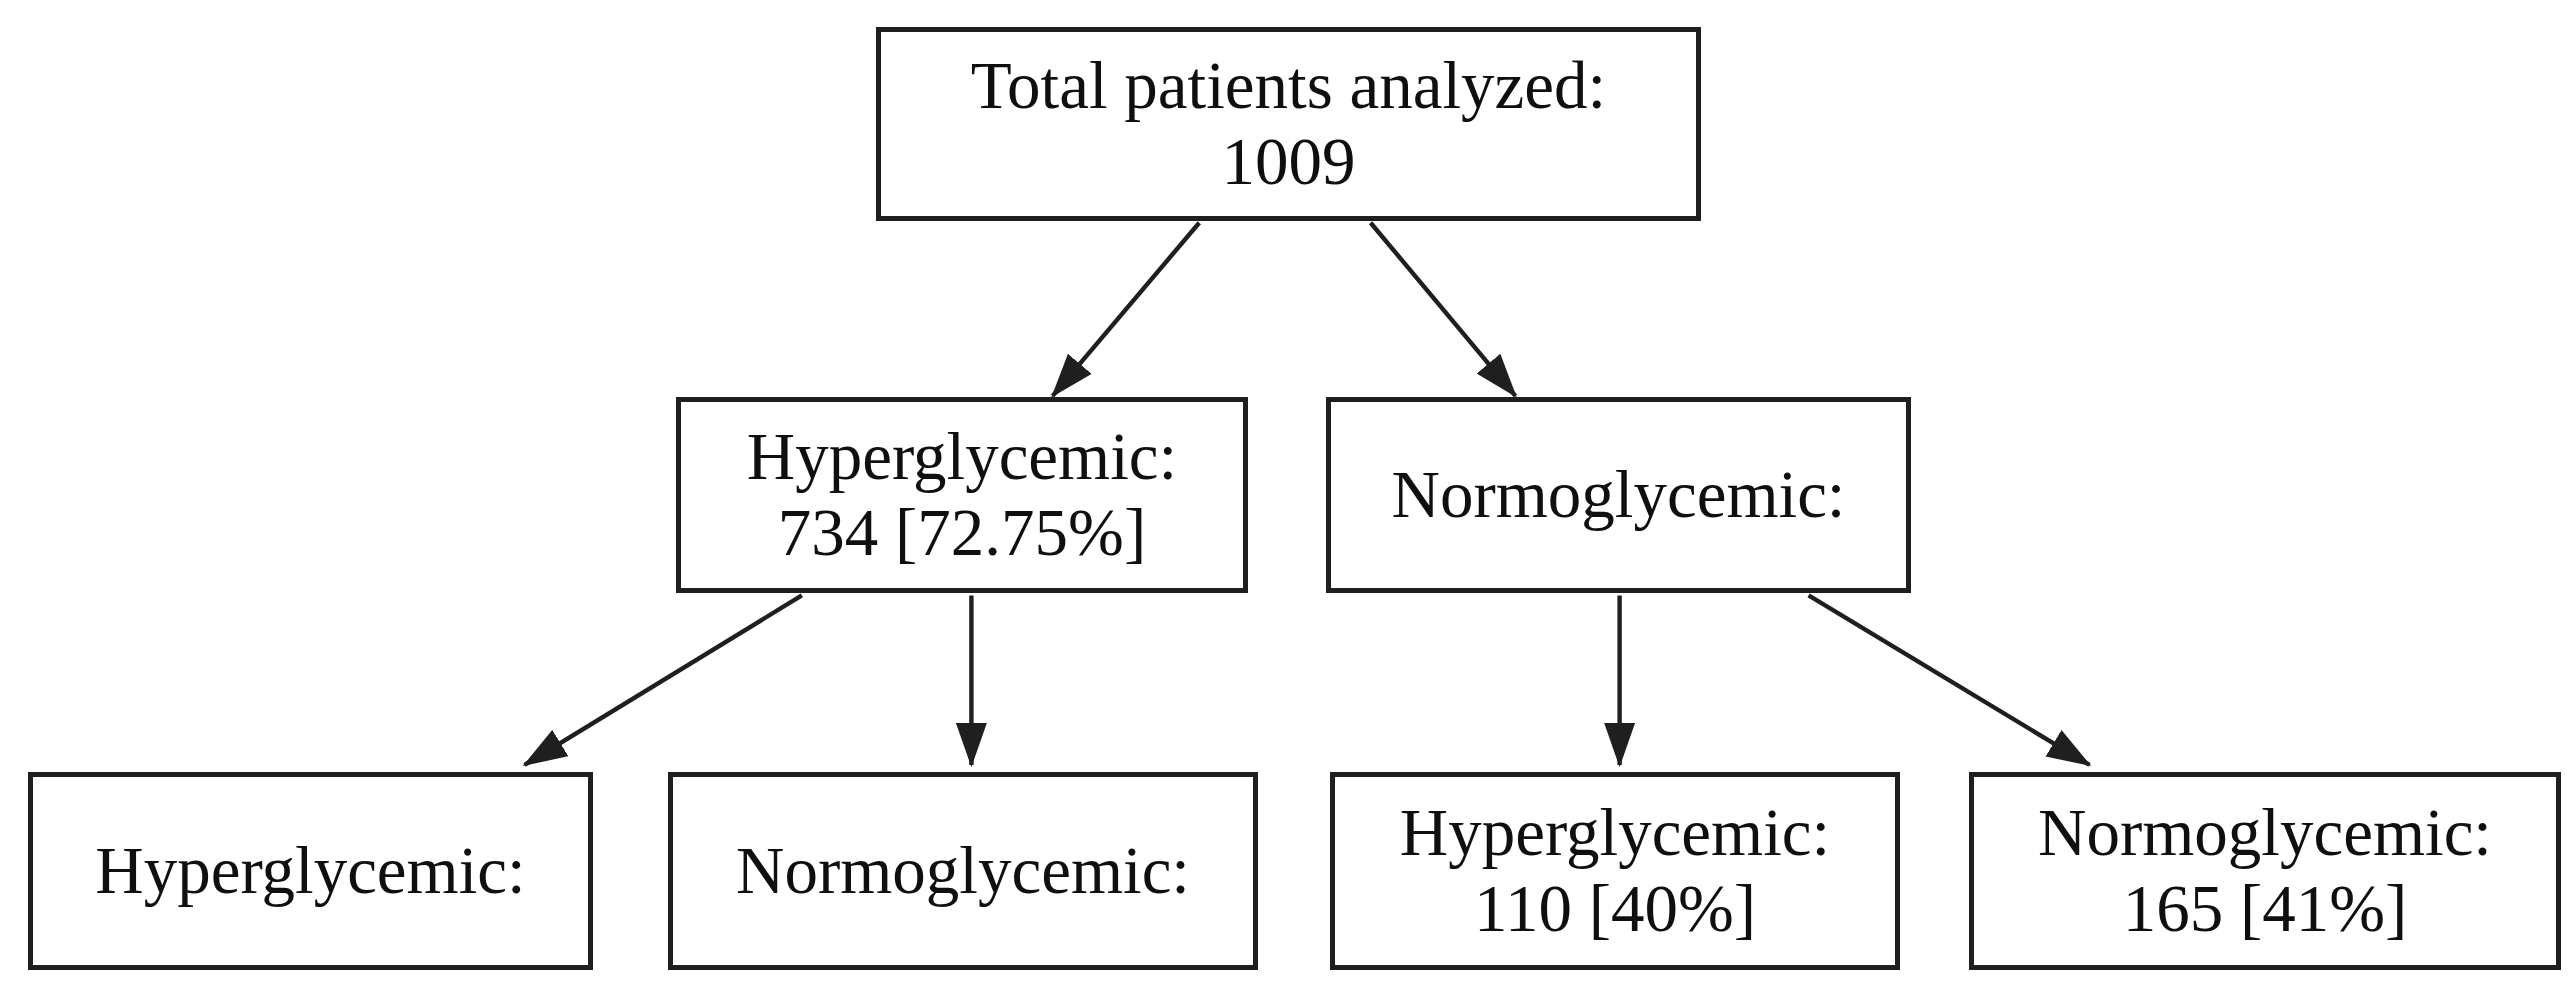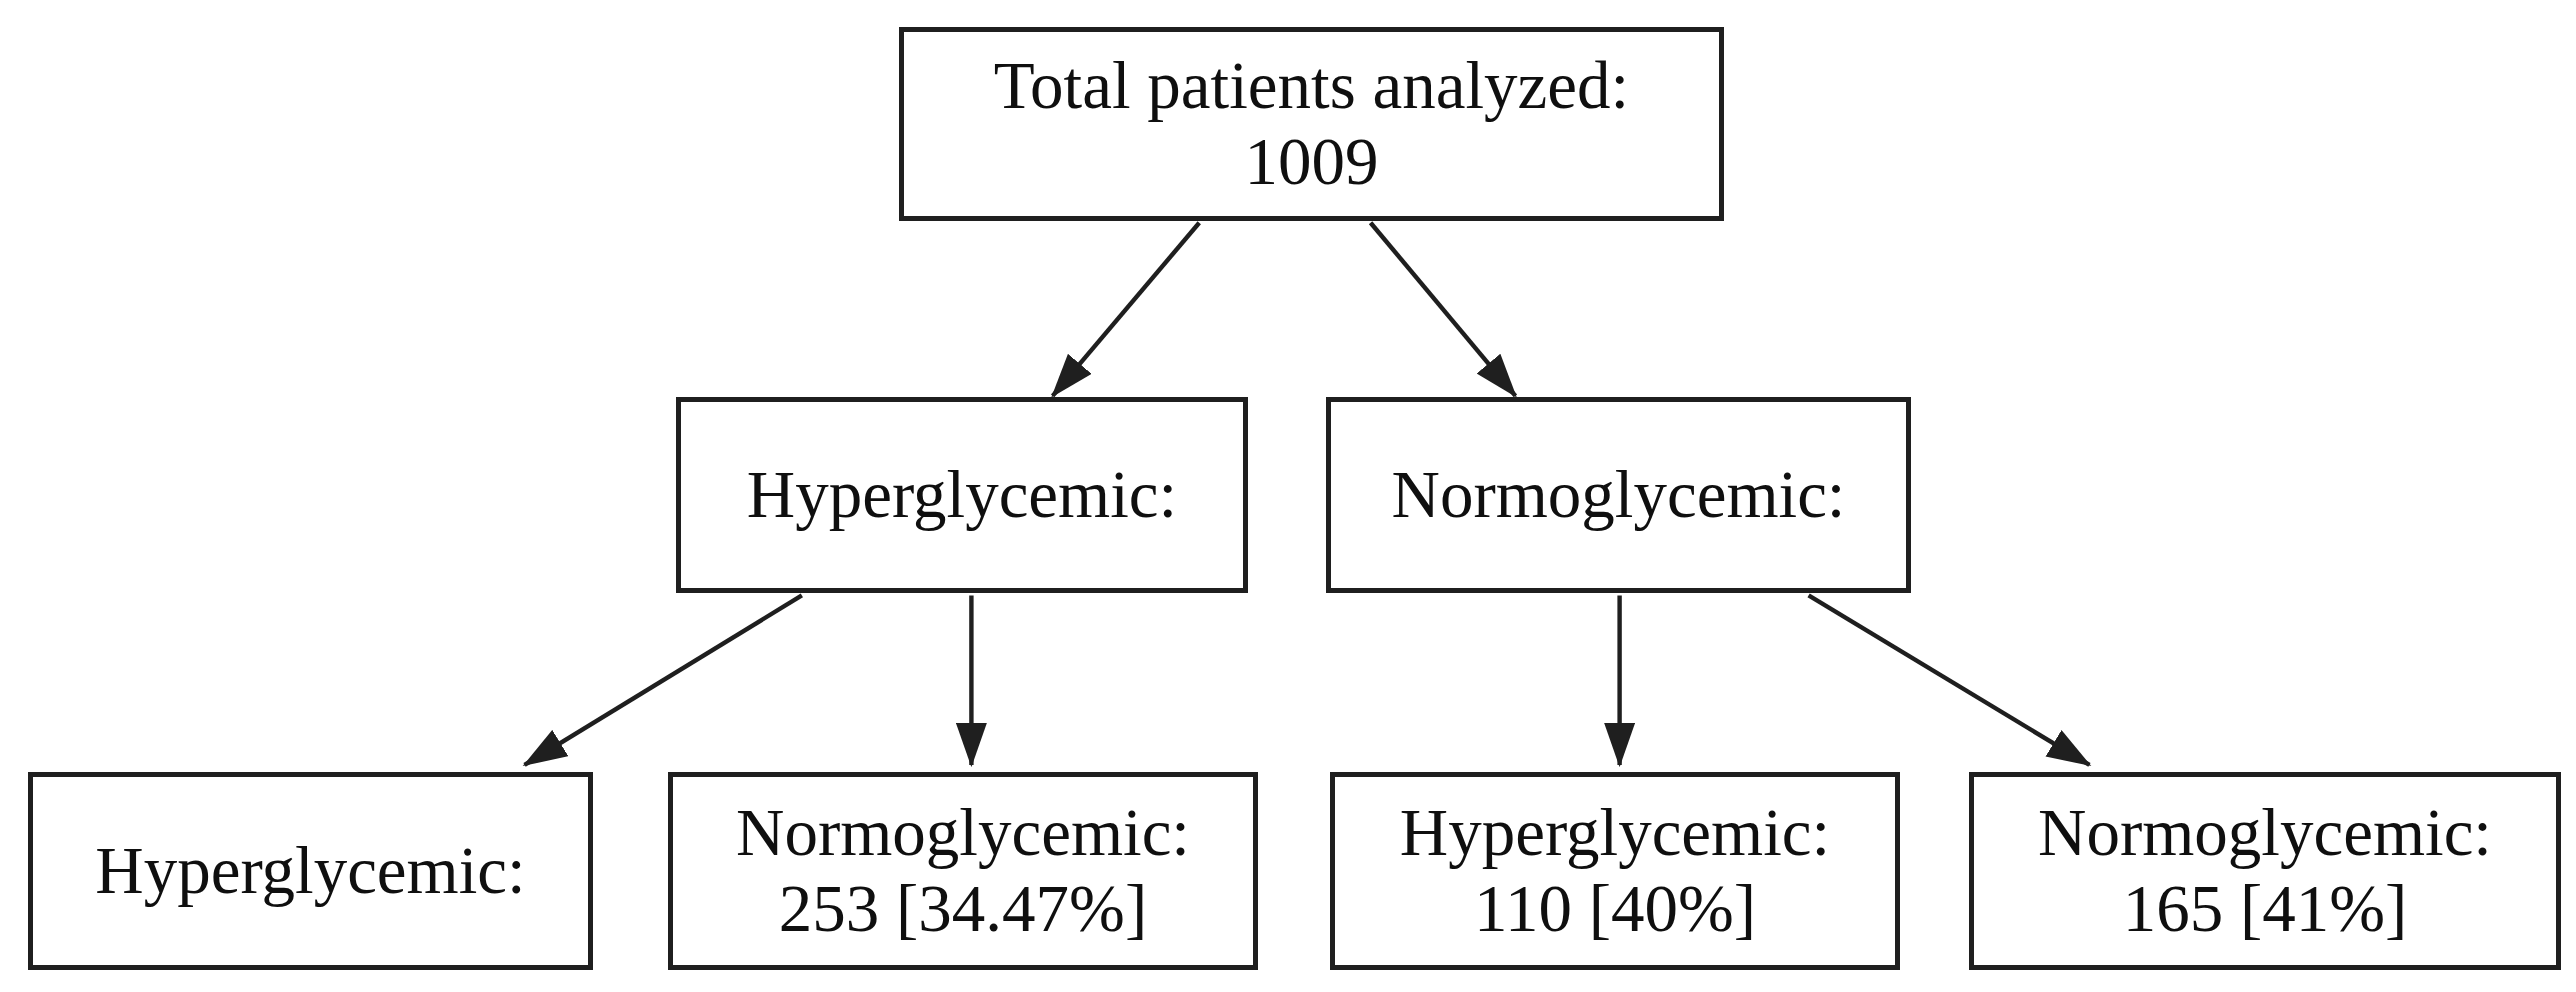--- a/index.html
+++ b/index.html
@@ -35,21 +35,21 @@
     text-align: center;
     color: #0f0f0f;
     font-size: 67px;
     line-height: 1.13;
     white-space: nowrap;
   }
   .node .line {
     display: block;
   }
   
-  #node-root   { left: 899px;  top: 26.5px;  width: 825px; height: 194px; }
+  #node-root   { left: 876px;  top: 26.5px;  width: 825px; height: 194px; }
   #node-l2l    { left: 676px;  top: 397px; width: 572px; height: 196px; }
   #node-l2r    { left: 1326px; top: 397px; width: 585px; height: 196px; }
   #node-b1     { left: 28px;   top: 772px; width: 565px; height: 198px; }
   #node-b2     { left: 668px;  top: 772px; width: 590px; height: 198px; }
   #node-b3     { left: 1330px; top: 772px; width: 570px; height: 198px; }
   #node-b4     { left: 1969px; top: 772px; width: 592px; height: 198px; }
 </style>
 </head>
 <body>
 
@@ -69,33 +69,33 @@
     <line x1="2048" y1="674" x2="2366" y2="866" stroke="#1f1f1f" stroke-width="5" marker-end="url(#arrowhead)"></line>
   </svg>
 
   <div class="node" id="node-root">
     <span class="line">Total patients analyzed:</span>
     <span class="line">1009</span>
   </div>
 
   <div class="node" id="node-l2l">
     <span class="line">Hyperglycemic:</span>
+    <span class="line">734 [72.75%]</span>
   </div>
 
   <div class="node" id="node-l2r">
     <span class="line">Normoglycemic:</span>
   </div>
 
   <div class="node" id="node-b1">
     <span class="line">Hyperglycemic:</span>
   </div>
 
   <div class="node" id="node-b2">
     <span class="line">Normoglycemic:</span>
-    <span class="line">253 [34.47%]</span>
   </div>
 
   <div class="node" id="node-b3">
     <span class="line">Hyperglycemic:</span>
     <span class="line">110 [40%]</span>
   </div>
 
   <div class="node" id="node-b4">
     <span class="line">Normoglycemic:</span>
     <span class="line">165 [41%]</span>

